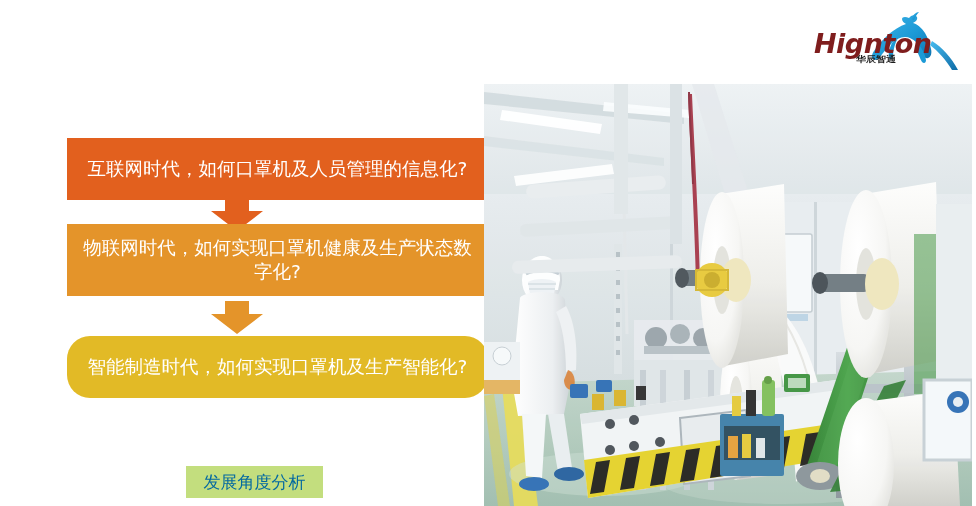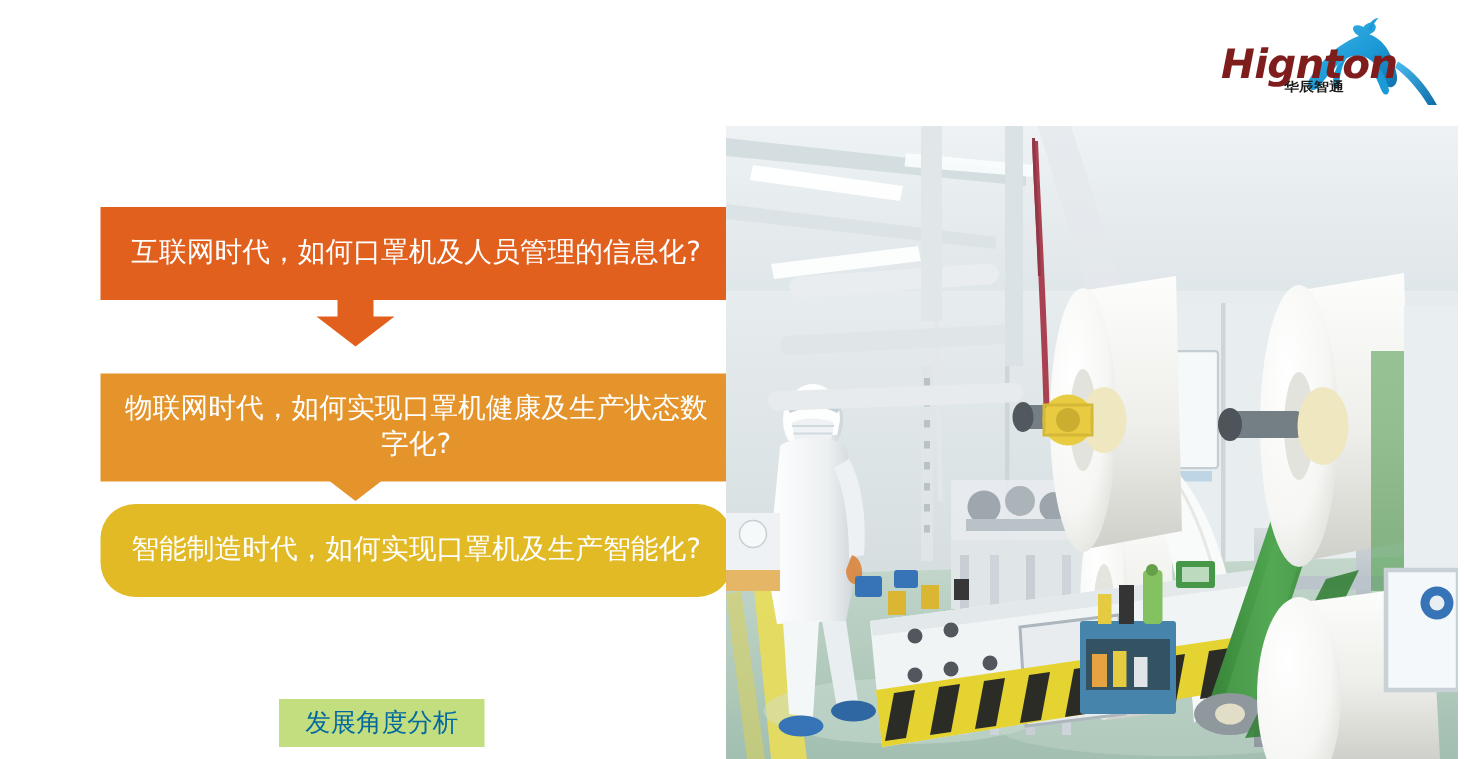--- a/index.html
+++ b/index.html
@@ -70,21 +70,21 @@
     text-align: center;
     color: #ffffff;
     font-size: 18.5px;
     font-family: "DejaVu Sans", sans-serif;
     line-height: 1.32;
     padding: 0 14px;
     box-sizing: border-box;
     margin-left: 36px;
   }
   #box-1 { top: 138px; height: 62px;  background: #e2601e; }
-  #box-2 { top: 249px; height: 72px;  background: #e4942a; }
+  #box-2 { top: 224px; height: 72px;  background: #e4942a; }
   #box-3 { top: 336px; height: 62px;  background: #e2ba26; border-radius: 23px; }
 
   
   .arrow {
     position: absolute;
     left: 208px;
     width: 58px;
     height: 34px;
   }
   #arrow-1 { top: 198px; }

